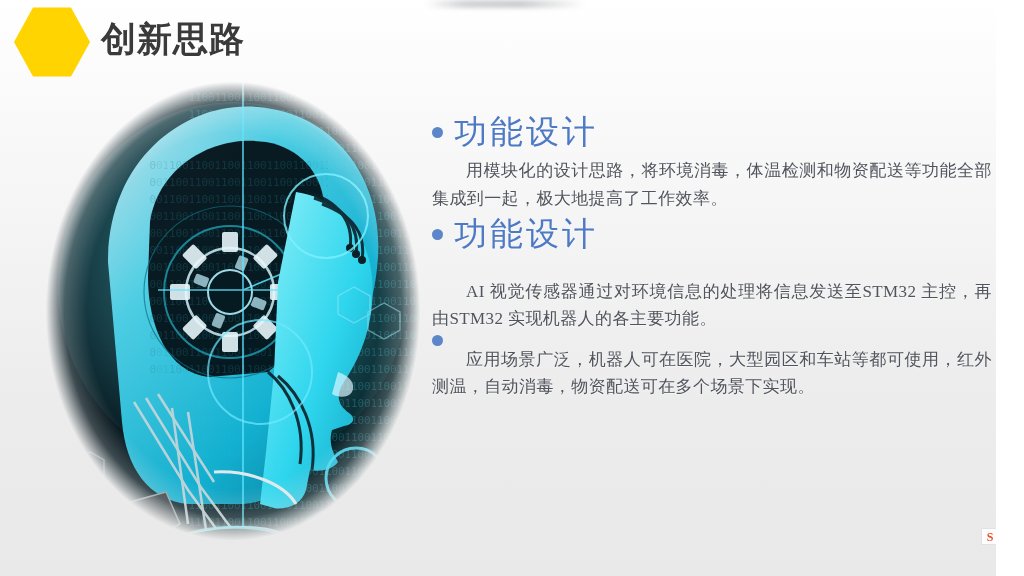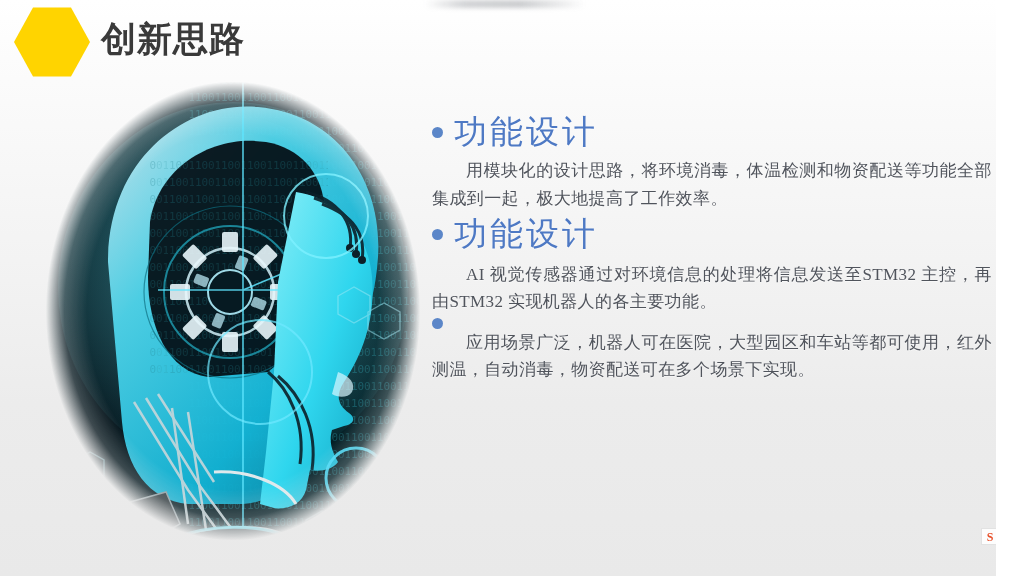--- a/index.html
+++ b/index.html
@@ -105,21 +105,21 @@
     margin-top: 5px;
     color: #50545c;
     font-family: "Liberation Serif", "DejaVu Serif", serif;
     font-size: 17px;
     line-height: 1.62;
     text-indent: 2em;
     letter-spacing: 0.4px;
     text-align: justify;
     text-shadow: 0 1px 1px rgba(255,255,255,0.6);
   }
-  .b2 { margin-top: 6px; }
+  .b2 { margin-top: 23px; }
   .b3 { margin-top: 0; }
 
   
   .watermark {
     position: absolute;
     left: 981px;
     top: 528px;
     width: 34px;
     height: 17px;
     background: #fdfdfd;

